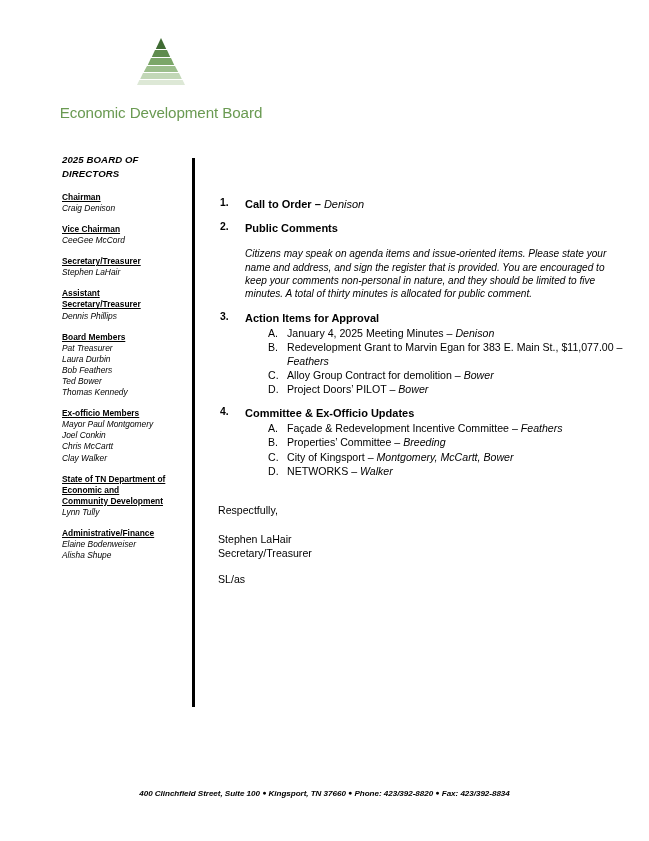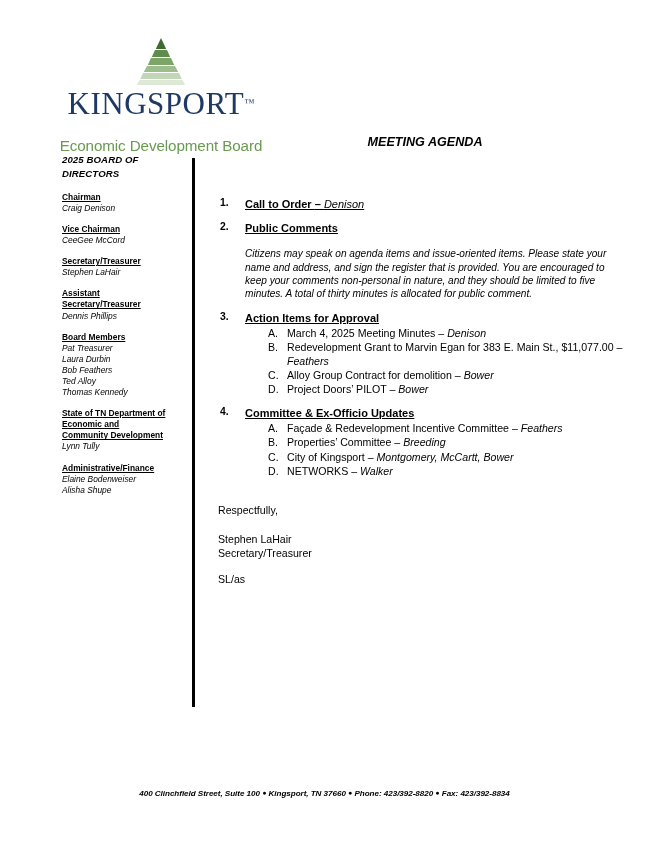--- a/index.html
+++ b/index.html
@@ -119,21 +119,20 @@
     flex: 0 0 25px;
     font-weight: bold;
     font-size: 10.4px;
     text-align: left;
   }
   .agenda-content { flex: 1; }
   .agenda-heading {
     font-weight: bold;
     font-size: 11px;
     line-height: 1.28;
-    text-decoration: underline;
   }
   .agenda-heading .who {
     font-weight: normal;
     font-style: italic;
   }
   .agenda-para {
     font-style: italic;
     font-size: 10.1px;
     line-height: 1.33;
     margin-top: 12px;
@@ -182,21 +181,20 @@
 
 <div id="logo-block">
   <svg id="logo-pyramid" width="60" height="50" viewBox="0 0 60 50">
     <polygon points="30,2 35.2,13 24.8,13" fill="#3f6b33"></polygon>
     <polygon points="24.0,14 36.0,14 39.2,21 20.8,21" fill="#5f8c4d"></polygon>
     <polygon points="20.0,22 40.0,22 43.2,29 16.8,29" fill="#7ba668"></polygon>
     <polygon points="16.0,30 44.0,30 47.2,36 12.8,36" fill="#9cbe8c"></polygon>
     <polygon points="12.0,37 48.0,37 50.8,43 9.2,43" fill="#c2d7b7"></polygon>
     <polygon points="8.4,44 51.6,44 54.0,49 6.0,49" fill="#dde8d6"></polygon>
   </svg>
-  <div id="logo-wordmark"><span>KINGSPORT</span><span class="tm">™</span></div>
   <div id="logo-tagline">Economic Development Board</div>
 </div>
 
 <div id="vertical-divider"></div>
 
 <div id="sidebar">
   <div class="side-title">
     <div>2025 BOARD OF</div>
     <div>DIRECTORS</div>
   </div>
@@ -216,39 +214,45 @@
       <div class="side-group">
         <div class="side-head">Assistant</div>
         <div class="side-head">Secretary/Treasurer</div>
         <div class="side-name">Dennis Phillips</div>
       </div>
       <div class="side-group">
         <div class="side-head">Board Members</div>
         <div class="side-name">Pat Treasurer</div>
         <div class="side-name">Laura Durbin</div>
         <div class="side-name">Bob Feathers</div>
-        <div class="side-name">Ted Alloy</div>
+        <div class="side-name">Ted Bower</div>
         <div class="side-name">Thomas Kennedy</div>
+      </div>
+      <div class="side-group">
+        <div class="side-head">Ex-officio Members</div>
+        <div class="side-name">Mayor Paul Montgomery</div>
+        <div class="side-name">Joel Conkin</div>
+        <div class="side-name">Chris McCartt</div>
+        <div class="side-name">Clay Walker</div>
       </div>
       <div class="side-group">
         <div class="side-head">State of TN Department of</div>
         <div class="side-head">Economic and</div>
         <div class="side-head">Community Development</div>
         <div class="side-name">Lynn Tully</div>
       </div>
       <div class="side-group">
         <div class="side-head">Administrative/Finance</div>
         <div class="side-name">Elaine Bodenweiser</div>
         <div class="side-name">Alisha Shupe</div>
       </div>
     </div>
 </div>
 
 <div id="agenda-title">
-  <div>MEETING AGENDA</div>
 </div>
 
 <div id="agenda-body">
     <div class="agenda-item">
       <div class="agenda-num">1.</div>
       <div class="agenda-content">
         <div class="agenda-heading"><span>Call to Order </span><span>– </span><span class="who">Denison</span></div>
       </div>
     </div>
     <div class="agenda-item">
@@ -258,21 +262,21 @@
         <div class="agenda-para">Citizens may speak on agenda items and issue-oriented items. Please state your name and address, and sign the register that is provided. You are encouraged to keep your comments non-personal in nature, and they should be limited to five minutes. A total of thirty minutes is allocated for public comment.</div>
       </div>
     </div>
     <div class="agenda-item">
       <div class="agenda-num">3.</div>
       <div class="agenda-content">
         <div class="agenda-heading"><span>Action Items for Approval</span></div>
         <div class="sub-list">
           <div class="sub-row">
             <div class="sub-letter">A.</div>
-            <div class="sub-text"><span>March 4, 2025 Meeting Minutes – </span><span class="who">Denison</span></div>
+            <div class="sub-text"><span>January 4, 2025 Meeting Minutes – </span><span class="who">Denison</span></div>
           </div>
           <div class="sub-row">
             <div class="sub-letter">B.</div>
             <div class="sub-text"><span>Redevelopment Grant to Marvin Egan for 383 E. Main St., $11,077.00 – </span><span class="who">Feathers</span></div>
           </div>
           <div class="sub-row">
             <div class="sub-letter">C.</div>
             <div class="sub-text"><span>Alloy Group Contract for demolition – </span><span class="who">Bower</span></div>
           </div>
           <div class="sub-row">

